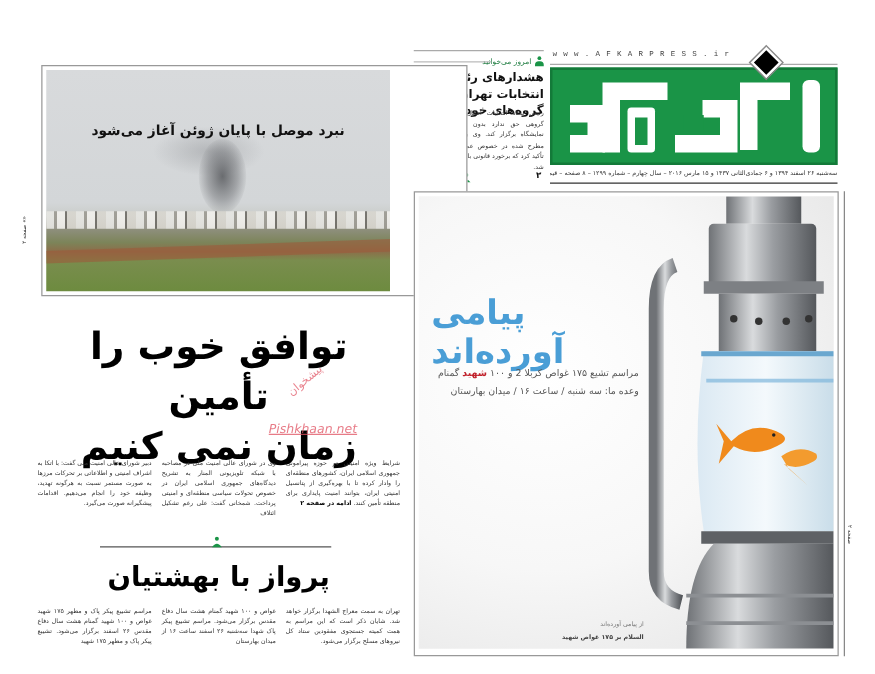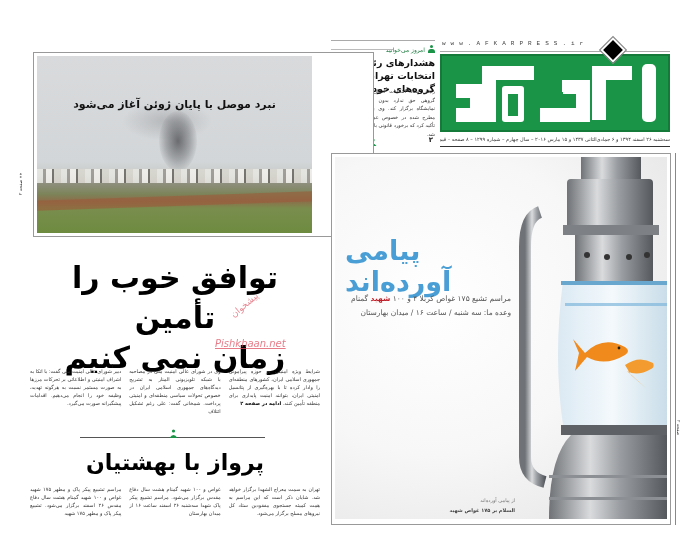--- a/index.html
+++ b/index.html
@@ -202,21 +202,21 @@
         <path d="M290 208 Q304 198 318 206 Q320 210 316 212 Q302 220 292 214 L312 232 L296 218 Z" fill="#f39b2e"></path>
         <circle cx="284" cy="191" r="1.4" fill="#222"></circle>
 
         <rect x="226" y="268" width="106" height="10" fill="#5e6165"></rect>
         <path d="M236 278 H332 V362 H214 Q214 300 236 278 Z" fill="url(#metal)"></path>
         <rect x="214" y="318" width="118" height="3" fill="#8c8f93"></rect>
         <rect x="214" y="340" width="118" height="3" fill="#8c8f93"></rect>
       </svg>
       <div class="poster-title">پیامی آورده‌اند</div>
       <div class="poster-sub1">
-        <span>مراسم تشیع ۱۷۵ غواص کربلا ۴ و ۱۰۰ </span><span class="red">شهید</span><span> گمنام</span>
+        <span>مراسم تشیع ۱۷۵ غواص کربلا 2 و ۱۰۰ </span><span class="red">شهید</span><span> گمنام</span>
       </div>
       <div class="poster-sub2">وعده ما: سه شنبه / ساعت ۱۶ / میدان بهارستان</div>
       <div class="poster-sig1">از پیامی آورده‌اند</div>
       <div class="poster-sig2">السلام بر ۱۷۵ غواص شهید</div>
     </div>
   </div>
   <div class="right-rule"></div>
   <div class="poster-credit">صفحه ۲</div>
 
 </div>

